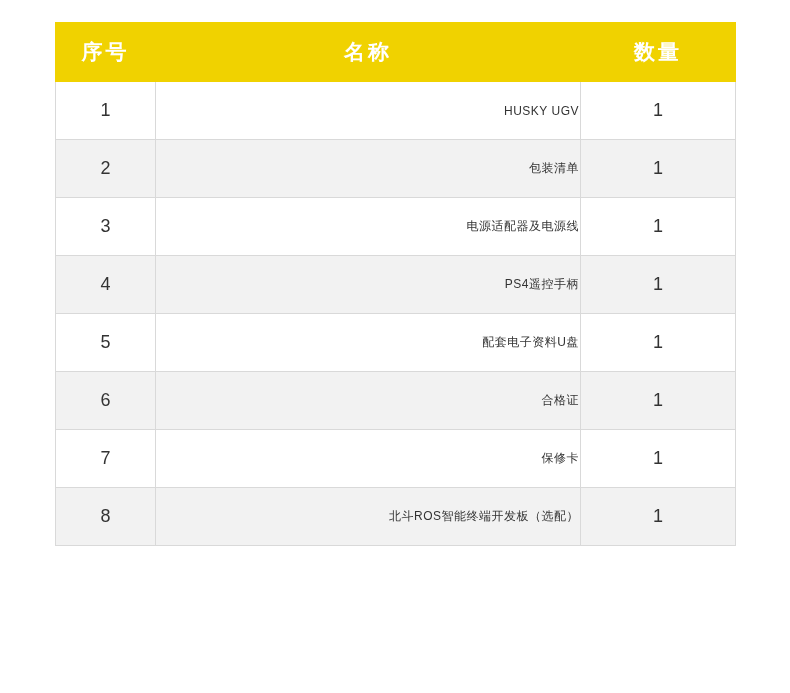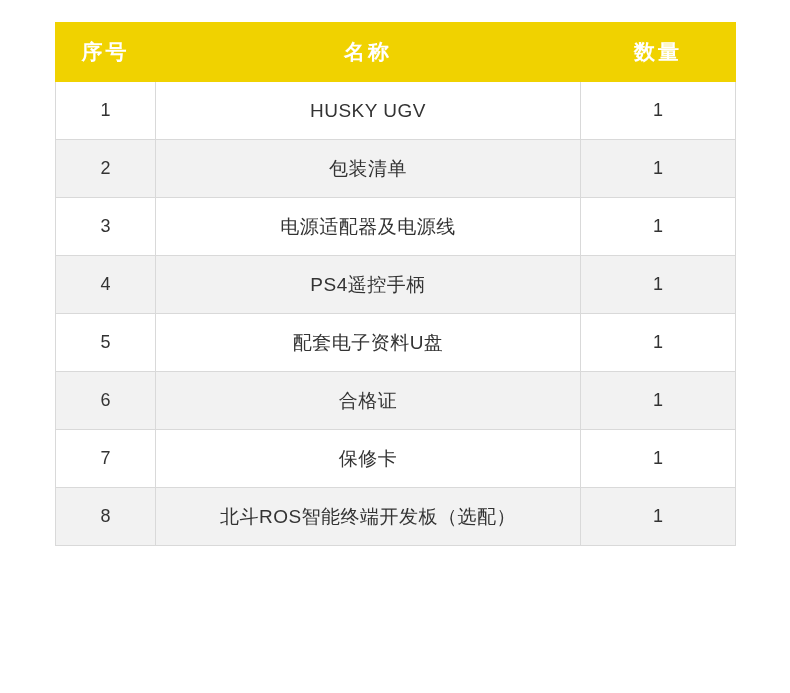--- a/index.html
+++ b/index.html
@@ -92,22 +92,23 @@
     background: #ffffff;
   }
   table.packing-list tbody tr:nth-child(even) td {
     background: #f2f2f2;
   }
   table.packing-list tbody td.idx,
   table.packing-list tbody td.qty {
     font-size: 18px;
   }
   table.packing-list tbody td.name {
-    font-size: 19px;
+    font-size: 12px;
     letter-spacing: 0.5px;
+    text-align: right;
   }
 </style>
 </head>
 <body>
 
 <div class="page">
 
 
   <div class="table-wrap">
     <table class="packing-list">

